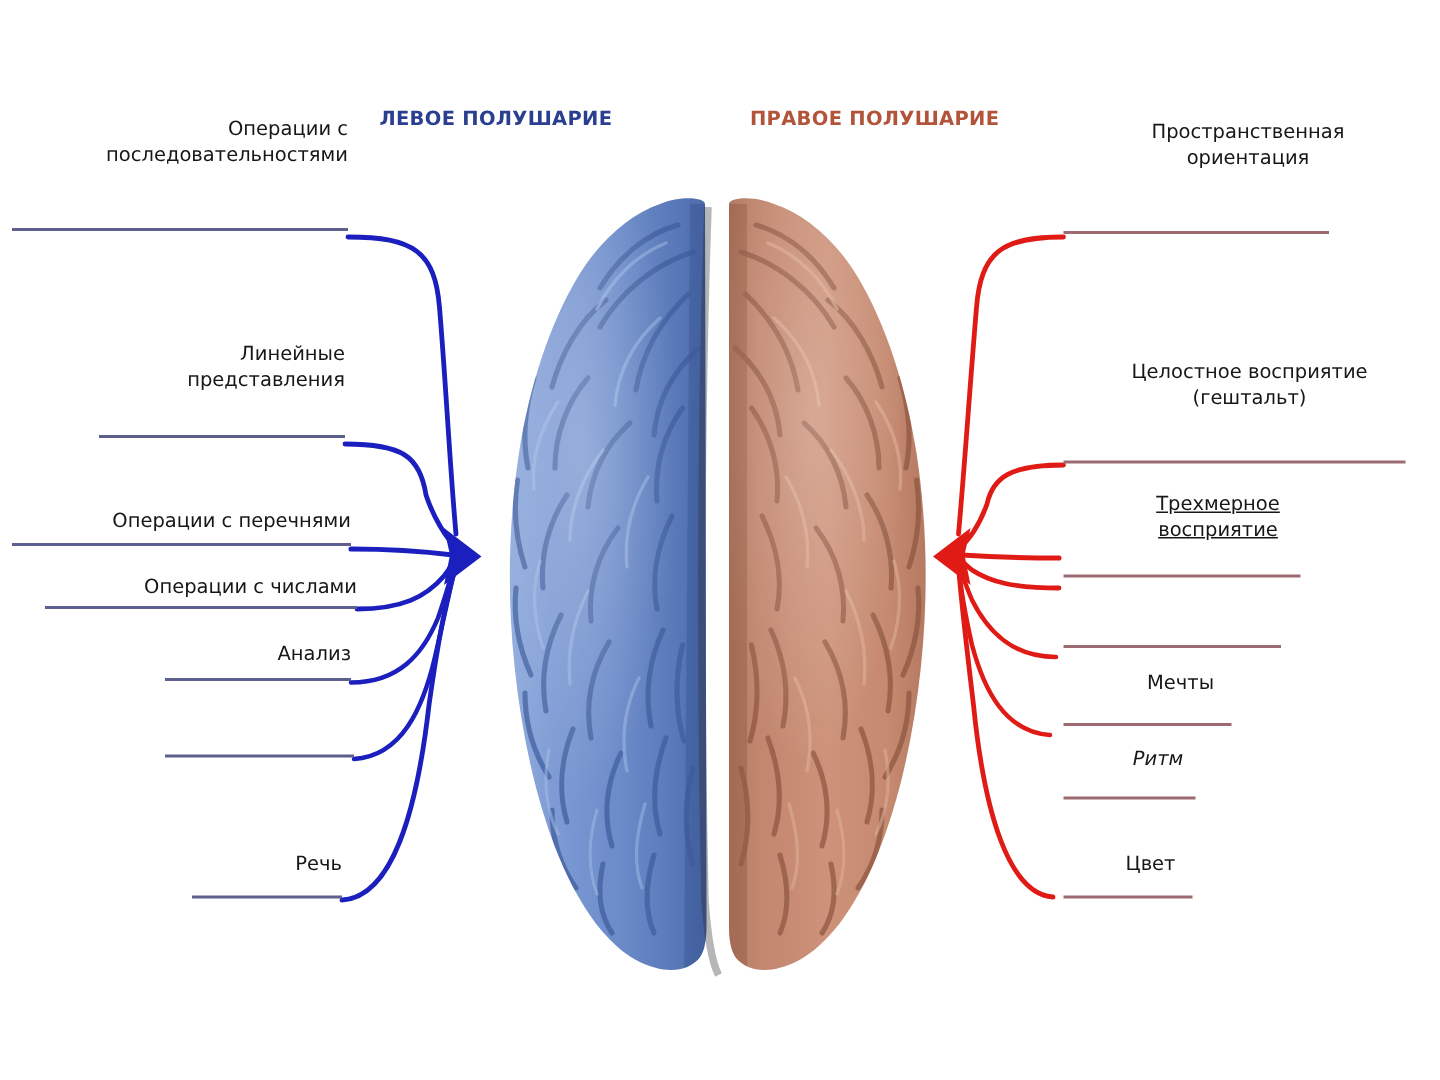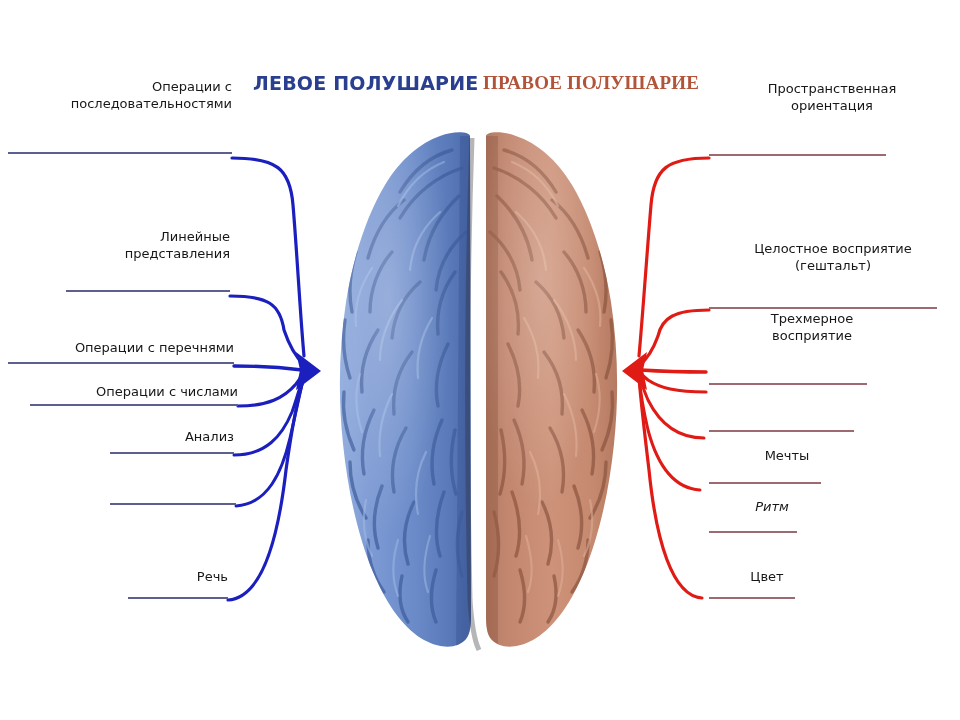--- a/index.html
+++ b/index.html
@@ -9,26 +9,26 @@
     font-family:"DejaVu Sans", sans-serif;
     overflow:hidden;
     position:relative;
   }
   #stage{position:absolute;left:0;top:0;width:960px;height:720px;}
 
   .title{
     position:absolute;
     font-family:"DejaVu Sans", sans-serif;
     font-weight:bold;
-    font-size:19px;
+    font-size:13px;
     letter-spacing:.2px;
     white-space:nowrap;
   }
   #title-left{left:253px;top:72px;color:#2a3f8f;}
-  #title-right{left:483px;top:72px;color:#b2543a;font-family:Liberation Serif, serif;}
+  #title-right{left:500px;top:72px;color:#b2543a;}
 
   .lbl{
     position:absolute;
     font-family:"DejaVu Sans", sans-serif;
     font-size:13px;
     line-height:1.32;
     color:#171717;
     white-space:pre-line;
   }
   .lbl.r{text-align:right;}
@@ -247,21 +247,21 @@
   <div class="rule blue" style="left:128px;top:597px;width:100px;"></div>
 
   <div class="lbl l" style="left:712px;top:80px;width:240px;">Пространственная
 ориентация</div>
   <div class="rule red" style="left:709px;top:154px;width:177px;"></div>
 
   <div class="lbl l" style="left:712px;top:240px;width:242px;">Целостное восприятие
 (гештальт)</div>
   <div class="rule red" style="left:709px;top:307px;width:228px;"></div>
 
-  <div class="lbl l" style="left:712px;top:310px;width:200px;">Трехмерное
+  <div class="lbl l" style="left:712px;top:328px;width:200px;text-decoration:underline;">Трехмерное
 восприятие</div>
   <div class="rule red" style="left:709px;top:383px;width:158px;"></div>
 
   <div class="rule red" style="left:709px;top:430px;width:145px;"></div>
 
   <div class="lbl l" style="left:712px;top:447px;width:150px;">Мечты</div>
   <div class="rule red" style="left:709px;top:482px;width:112px;"></div>
 
   <div class="lbl l" style="left:712px;top:498px;width:120px;font-style:italic;">Ритм</div>
   <div class="rule red" style="left:709px;top:531px;width:88px;"></div>

